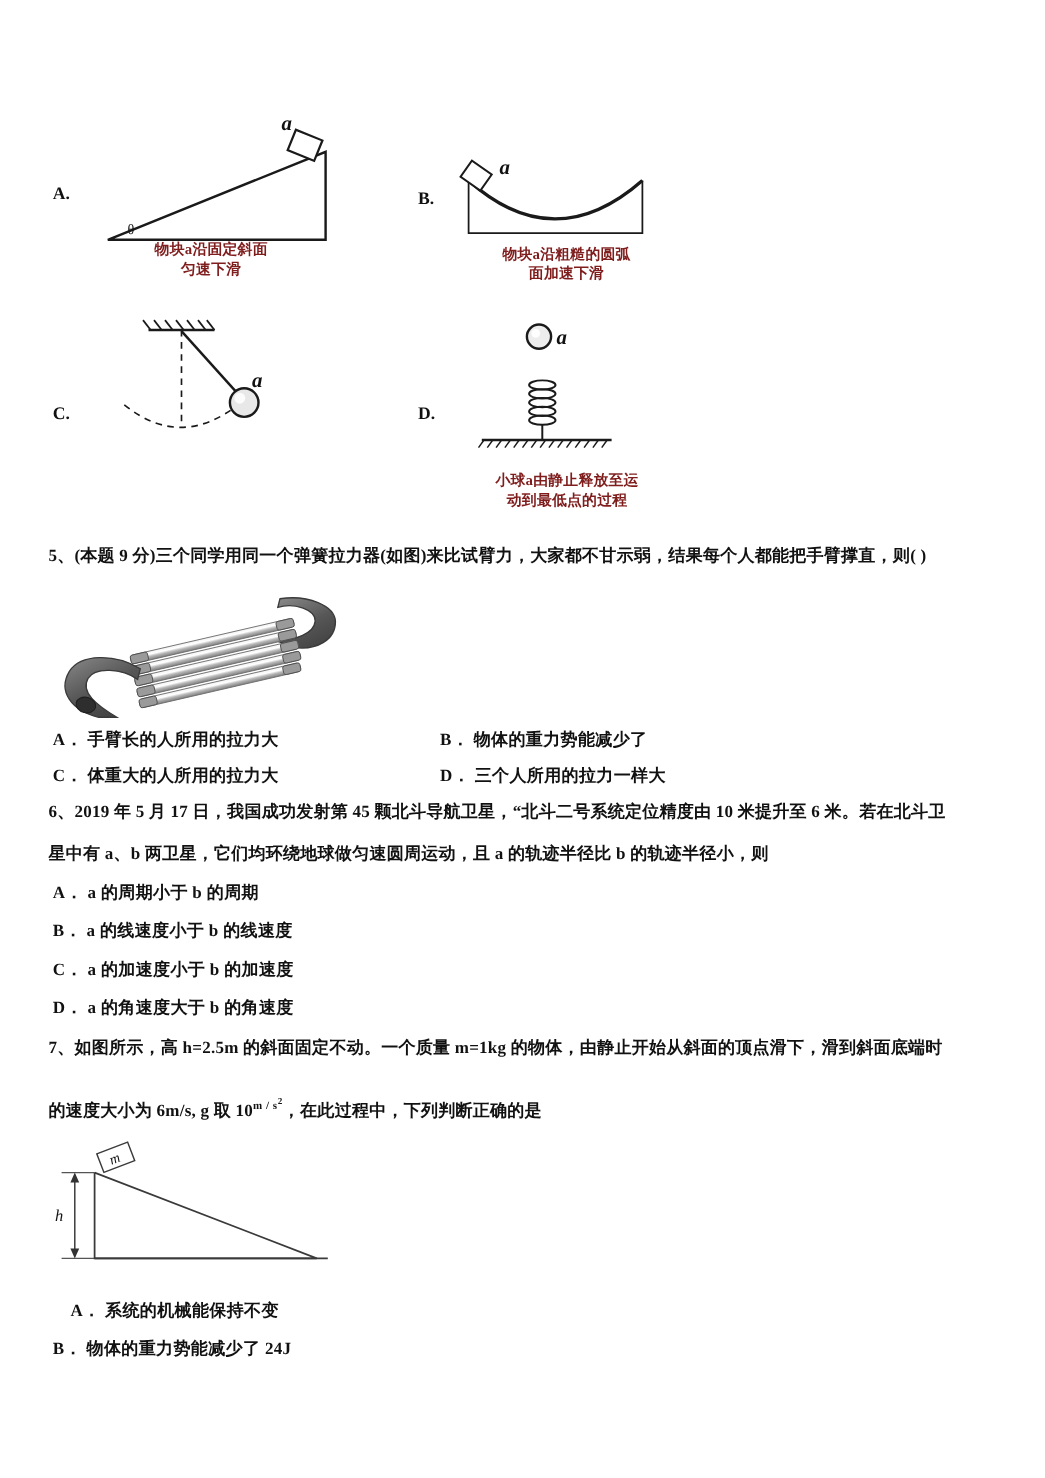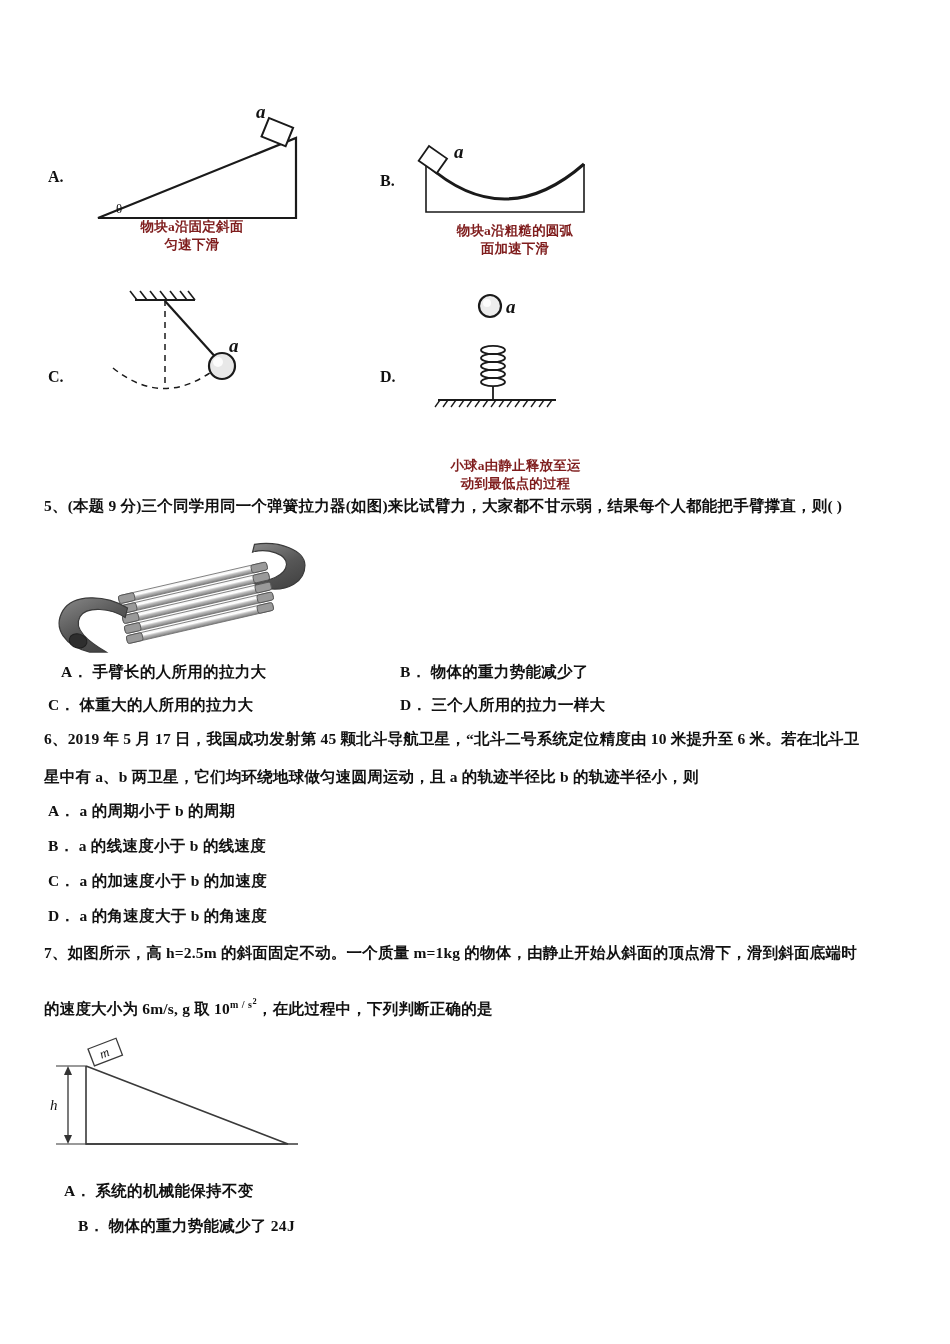--- a/index.html
+++ b/index.html
@@ -150,21 +150,21 @@
         <line x1="74" y1="110" x2="69" y2="117"></line>
           <line x1="82" y1="110" x2="77" y2="117"></line>
         <line x1="90" y1="110" x2="85" y2="117"></line>
           <line x1="98" y1="110" x2="93" y2="117"></line>
         <line x1="106" y1="110" x2="101" y2="117"></line>
           <line x1="114" y1="110" x2="109" y2="117"></line>
         <line x1="122" y1="110" x2="117" y2="117"></line>
       </g>
     </svg>
   </div>
-  <div class="caption" style="left:408px; top:428px; width:215px;margin-top:29px;">
+  <div class="caption" style="left:408px; top:428px; width:215px;">
     <div>小球a由静止释放至运</div>
     <div>动到最低点的过程</div>
   </div>
 
   <div class="q-text" style="left:44px; top:494px;">5、(本题 9 分)三个同学用同一个弹簧拉力器(如图)来比试臂力，大家都不甘示弱，结果每个人都能把手臂撑直，则(  )</div>
 
   <div class="fig" style="left:58px; top:532px; width:268px; height:118px;">
     <svg width="268" height="118" viewBox="0 0 268 118">
       <defs>
         <linearGradient id="bar" x1="0" y1="0" x2="0" y2="1">
@@ -214,21 +214,21 @@
       </g>
 
       <g transform="translate(6,58) rotate(14)">
         <path d="M 66,2 C 40,-6 10,2 4,20 C -2,40 14,54 40,54 L 56,50
                  C 36,44 18,36 22,22 C 26,10 50,6 66,12 Z" fill="url(#grip)" stroke="#3a3a3a" stroke-width="1.2"></path>
         <ellipse cx="26" cy="46" rx="9" ry="7" fill="#2e2e2e" stroke="#1f1f1f" stroke-width="1"></ellipse>
       </g>
     </svg>
   </div>
 
-  <span class="opt-text" style="left:61px; top:662px;text-align:right;">
+  <span class="opt-text" style="left:48px; top:662px;text-align:right;">
     <span>A．</span>
     <span>手臂长的人所用的拉力大</span>
   </span>
   <span class="opt-text" style="left:400px; top:662px;">
     <span>B．</span>
     <span>物体的重力势能减少了</span>
   </span>
   <span class="opt-text" style="left:48px; top:695px;">
     <span>C．</span>
     <span>体重大的人所用的拉力大</span>
@@ -284,18 +284,18 @@
       </g>
 
       <line x1="42" y1="100" x2="254" y2="100" stroke="#3a3a3a" stroke-width="1.6"></line>
     </svg>
   </div>
 
   <span class="opt-text" style="left:64px; top:1181px;font-family:Liberation Serif, serif;">
     <span>A．</span>
     <span>系统的机械能保持不变</span>
   </span>
-  <span class="opt-text" style="left:48px; top:1216px;margin-left:30px;">
+  <span class="opt-text" style="left:48px; top:1216px;">
     <span>B．</span>
     <span>物体的重力势能减少了 24J</span>
   </span>
 
 </div>
 
 </body></html>

